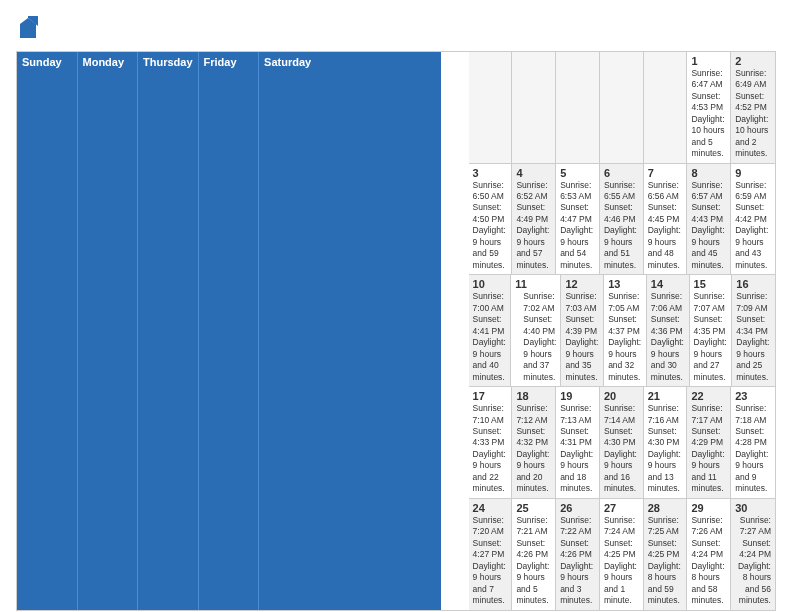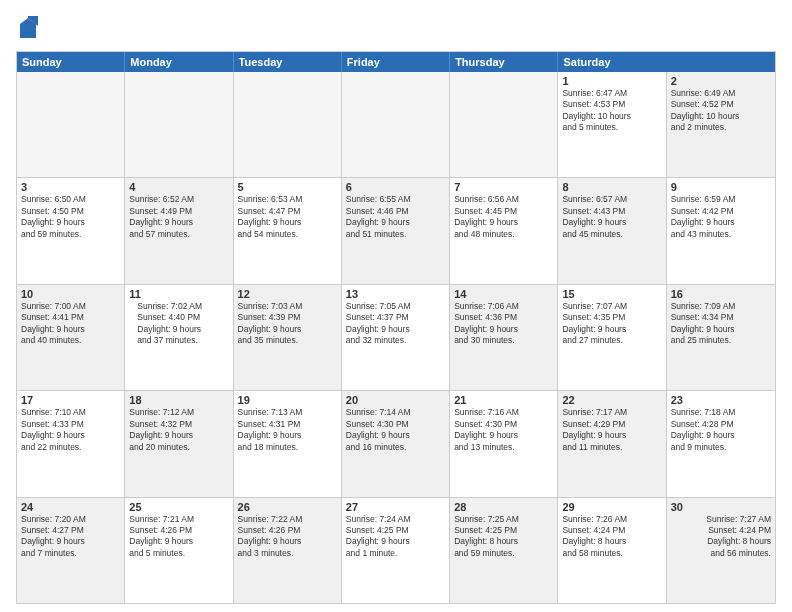--- a/index.html
+++ b/index.html
@@ -50,22 +50,23 @@
       line-height: 1.1;
     }
     .subtitle {
       font-size: 14px;
       color: #333;
       margin-top: 2px;
     }
     .calendar {
       flex: 1;
       display: flex;
-      flex-direction: column;
+      flex-direction: row;
       border: 1px solid #ccc;
+      gap: 28px;
     }
     .cal-header {
       display: grid;
       grid-template-columns: repeat(7, 1fr);
       background: #2a6db5;
     }
     .cal-header-cell {
       color: #fff;
       font-size: 11px;
       font-weight: bold;
@@ -130,23 +131,22 @@
     <div class="title-section">
       <div class="month-title"></div>
       <div class="subtitle"></div>
     </div>
   </div>
 
   <div class="calendar">
     <div class="cal-header">
     <div class="cal-header-cell">Sunday</div>
         <div class="cal-header-cell">Monday</div>
-        <div class="cal-header-cell">Tuesday</div>
+        <div class="cal-header-cell">Thursday</div>
         <div class="cal-header-cell">Friday</div>
-        <div class="cal-header-cell">Thursday</div>
         <div class="cal-header-cell">Saturday</div>
       </div>
     <div class="cal-body">
     <div class="cal-row">
           <div class="cal-cell empty"></div>
           <div class="cal-cell empty"></div>
           <div class="cal-cell empty"></div>
           <div class="cal-cell empty"></div>
           <div class="cal-cell empty"></div>
           <div class="cal-cell">

